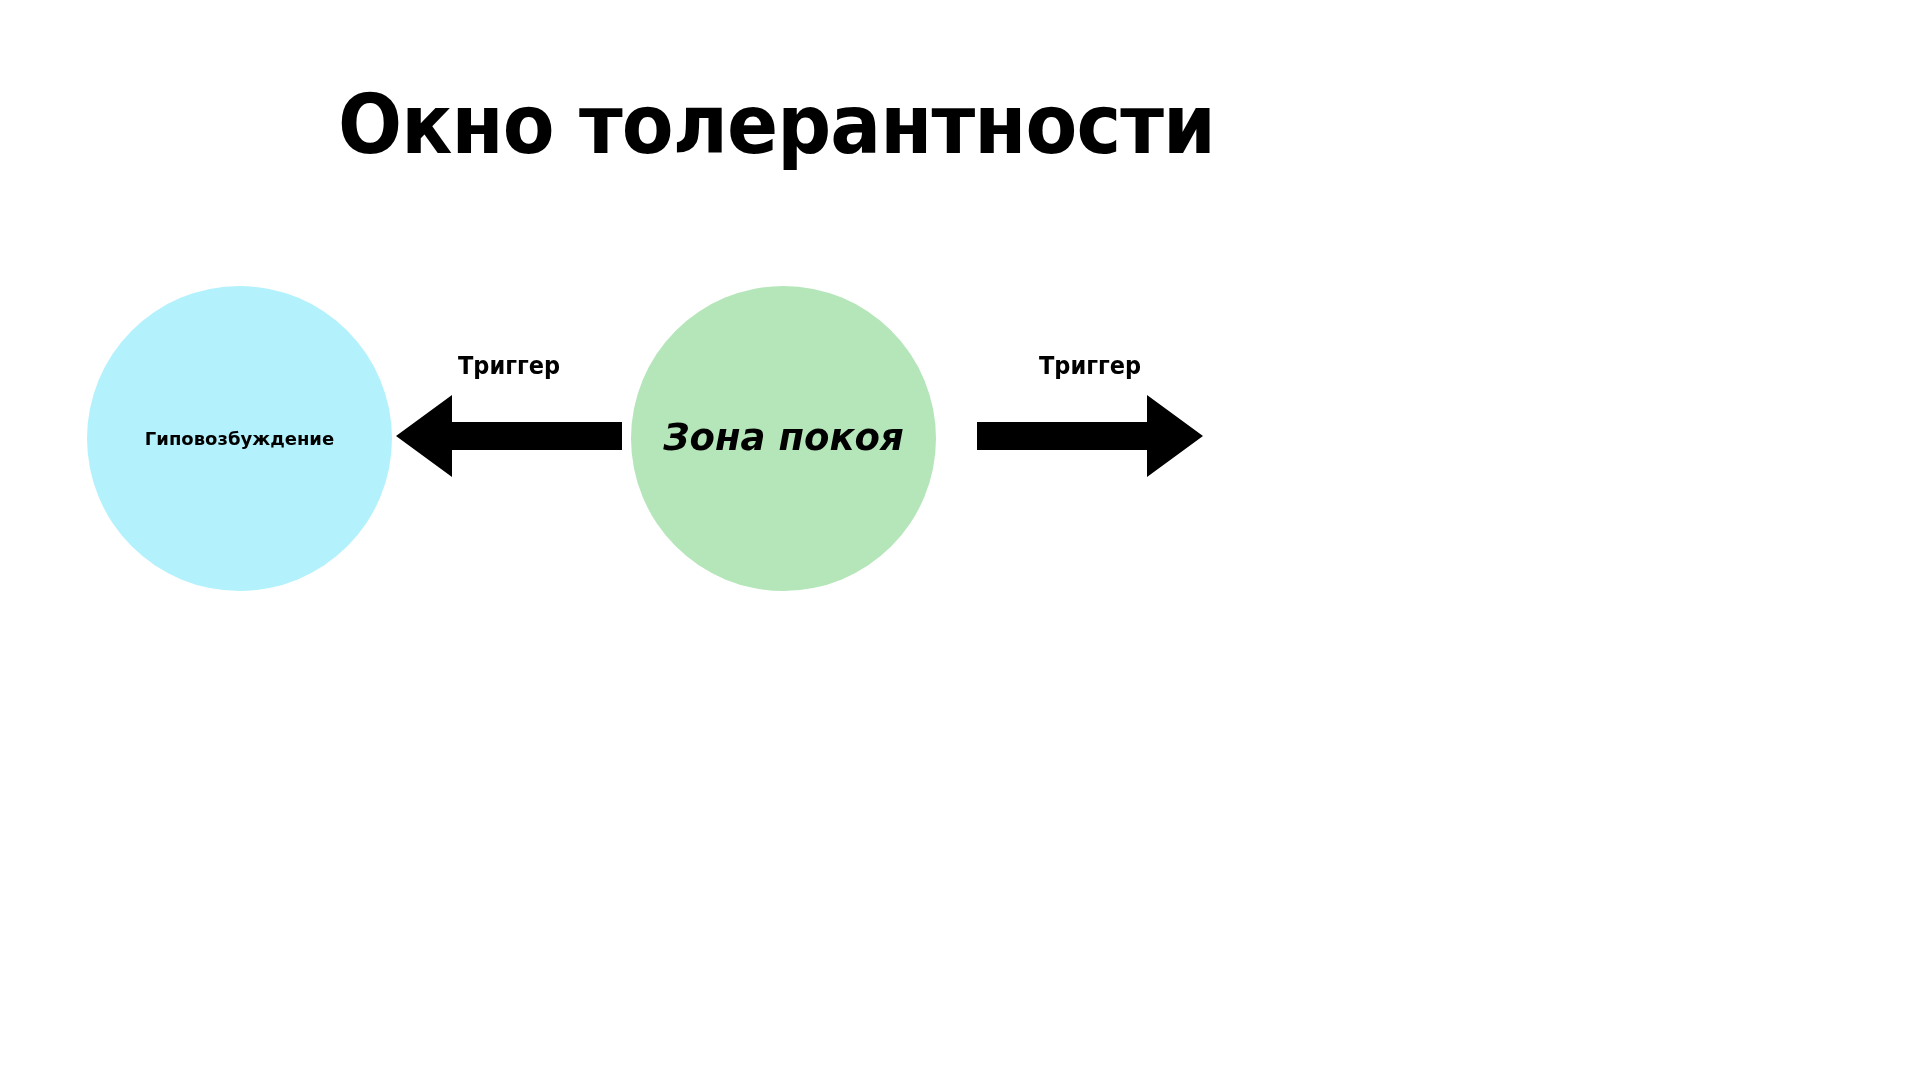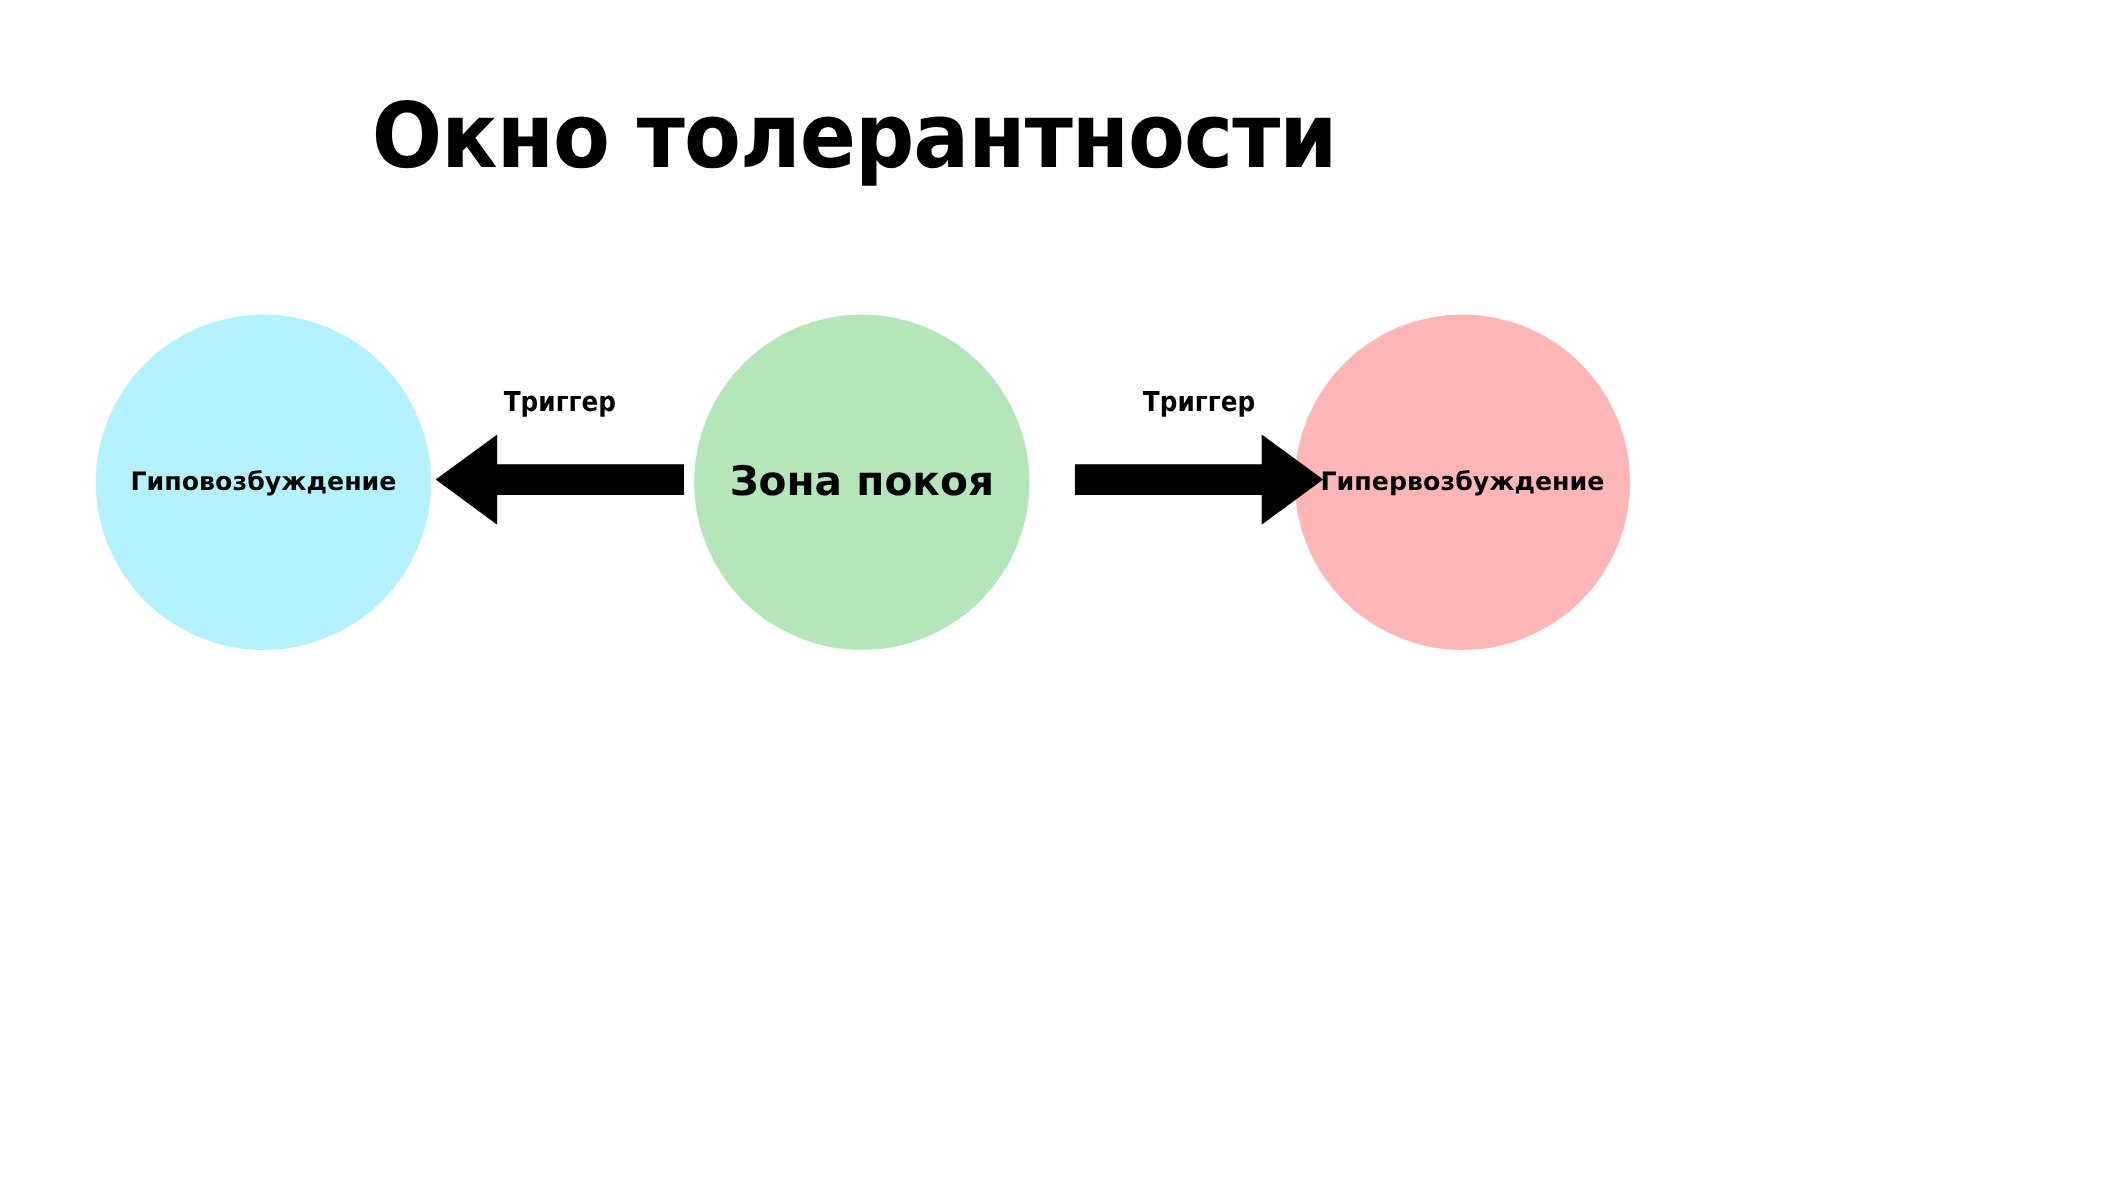--- a/index.html
+++ b/index.html
@@ -56,27 +56,28 @@
     white-space: nowrap;
     line-height: 1.1;
   }
 
   #circle-hypo {
     left: 87px;
     top: 286px;
     width: 305px;
     height: 305px;
   }
-  #circle-hypo .node-label { font-size: 23px; }
+  #circle-hypo .node-label { font-size: 18px; }
 
   #circle-calm {
     left: 631px;
     top: 286px;
     width: 305px;
     height: 305px;
+    font-style: italic;
   }
   #circle-calm .node-label { font-size: 37px; }
 
   #circle-hyper {
     left: 1177px;
     top: 286px;
     width: 305px;
     height: 305px;
   }
   #circle-hyper .node-label { font-size: 23px; }
@@ -124,23 +125,20 @@
   <div id="title">Окно толерантности</div>
 
   <div class="node-circle" id="circle-hypo" style="background:#b3f2fc;">
     <span class="node-label">Гиповозбуждение</span>
   </div>
 
   <div class="node-circle" id="circle-calm" style="background:#b5e6b9;">
     <span class="node-label">Зона покоя</span>
   </div>
 
-  <div class="node-circle" id="circle-hyper" style="background:#ffb6b6;">
-    <span class="node-label">Гипервозбуждение</span>
-  </div>
 
   <div class="arrow-group" id="arrow-left-group">
     <div class="arrow-label">Триггер</div>
     <svg class="arrow-svg" viewBox="0 0 226 88" aria-hidden="true">
       <polygon points="0,44 56,3 56,30 226,30 226,58 56,58 56,85" fill="#000000"></polygon>
     </svg>
   </div>
 
   <div class="arrow-group" id="arrow-right-group">
     <div class="arrow-label">Триггер</div>

